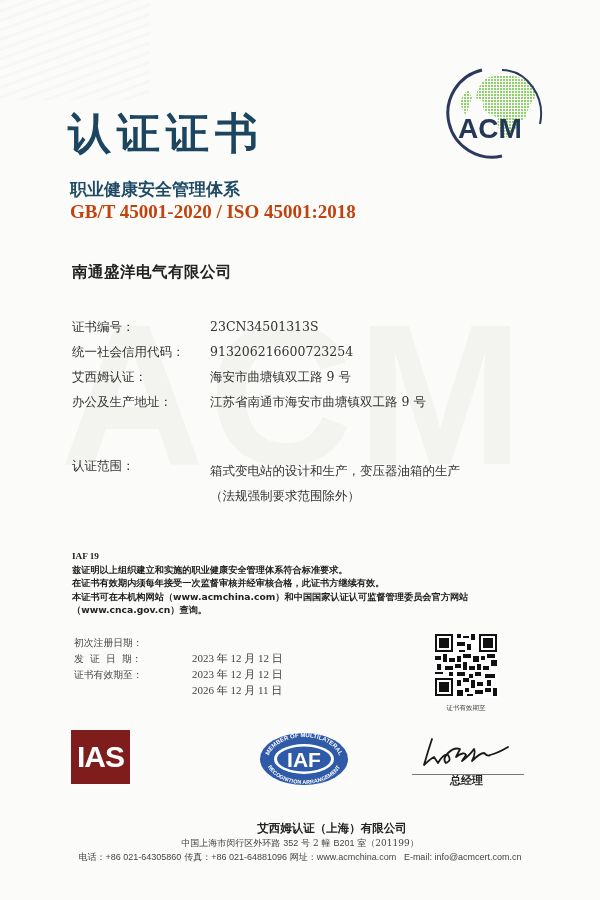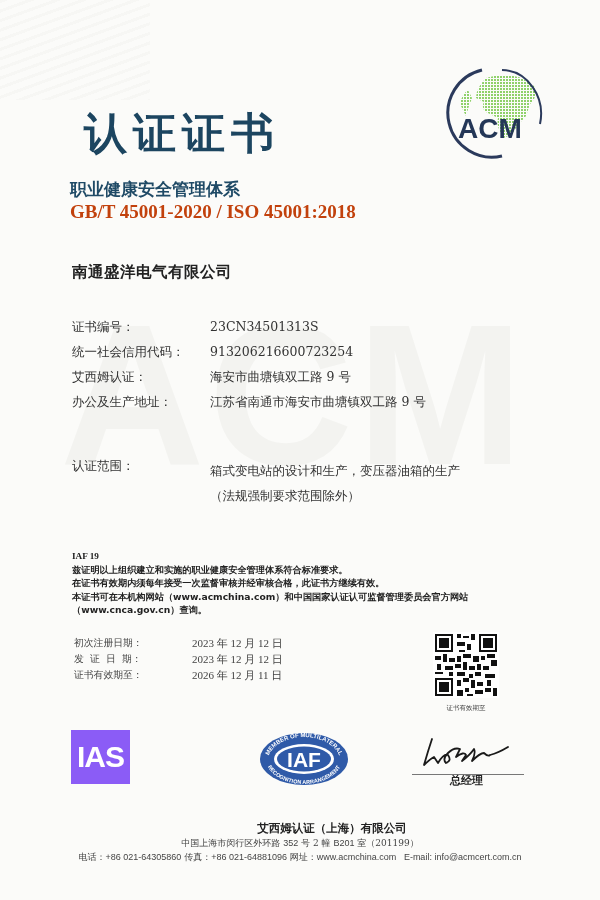--- a/index.html
+++ b/index.html
@@ -16,21 +16,21 @@
     font-size: 200px; line-height: 190px; letter-spacing: 4px;
     color: #f3f3f0; z-index: 0; user-select: none;
   }
   .corner-texture {
     position: absolute; left: 0; top: 0; width: 150px; height: 100px;
     background: repeating-linear-gradient(160deg, rgba(230,230,225,0.35) 0 3px, transparent 3px 9px);
     opacity: 0.6;
   }
   .content { position: absolute; inset: 0; z-index: 1; }
   .title {
-    left: 84px; top: 108px; font-family: "DejaVu Serif", serif; font-weight: bold;
+    left: 68px; top: 108px; font-family: "DejaVu Serif", serif; font-weight: bold;
     font-size: 43px; letter-spacing: 6px; color: #1c4560; line-height: 50px;
   }
   .subtitle-cn {
     left: 70px; top: 178px; font-family: "DejaVu Sans", sans-serif; font-weight: bold;
     font-size: 17px; color: #1f4a66; line-height: 22px;
   }
   .subtitle-std {
     left: 70px; top: 200px; font-family: "Liberation Serif", serif; font-weight: bold;
     font-size: 19px; color: #c2410c; line-height: 24px;
   }
@@ -45,25 +45,25 @@
   .scope-label { left: 72px; top: 458px; font-size: 12.5px; color: #333; }
   .scope-lines { left: 210px; top: 458px; font-size: 12.5px; color: #333; line-height: 25px; }
   .scope-lines div { white-space: nowrap; }
   .notes {
     left: 72px; top: 550px; font-family: "DejaVu Sans", sans-serif; font-weight: bold;
     font-size: 9.2px; line-height: 13.2px; color: #222;
   }
   .notes div { white-space: nowrap; }
   .date-row { position: absolute; left: 74px; font-size: 9.8px; color: #444; height: 14px; line-height: 14px; }
   .date-row .label { position: absolute; left: 0; width: 110px; white-space: nowrap; }
-  .date-row .value { position: absolute; left: 118px; white-space: nowrap; font-family: "Liberation Serif", serif; font-size: 11px; }
+  .date-row .value { position: absolute; left: 118px; white-space: nowrap; font-family: "Liberation Serif", serif; font-size: 11px; margin-top: 15px; }
   .qr { left: 433px; top: 632px; width: 66px; height: 66px; }
   .qr-caption { left: 420px; top: 704px; width: 92px; text-align: center; font-size: 6.5px; color: #444; }
   .ias-box {
-    left: 71px; top: 730px; width: 59px; height: 54px; background: #8b5cf6;
+    left: 71px; top: 730px; width: 59px; height: 54px; background: #7f1d1d;
     color: #fff; font-family: "Liberation Sans", sans-serif; font-weight: bold;
     font-size: 30px; line-height: 54px; text-align: center; letter-spacing: -1px;
   }
   .ias-text { left: 133px; top: 735px; font-family: "Liberation Sans", sans-serif; color: #3e6b55; }
   .ias-text .acc { font-size: 14px; letter-spacing: 0.3px; line-height: 15px; }
   .ias-text .sm { font-size: 7.5px; line-height: 10px; color: #555; }
   .iaf { left: 258px; top: 731px; width: 92px; height: 56px; }
   .signature { left: 418px; top: 733px; width: 100px; height: 40px; }
   .sig-line { left: 412px; top: 774px; width: 112px; height: 1px; background: #777; }
   .sig-title { left: 450px; top: 773px; font-family: "DejaVu Sans", sans-serif; font-weight: bold; font-size: 11px; color: #222; }

